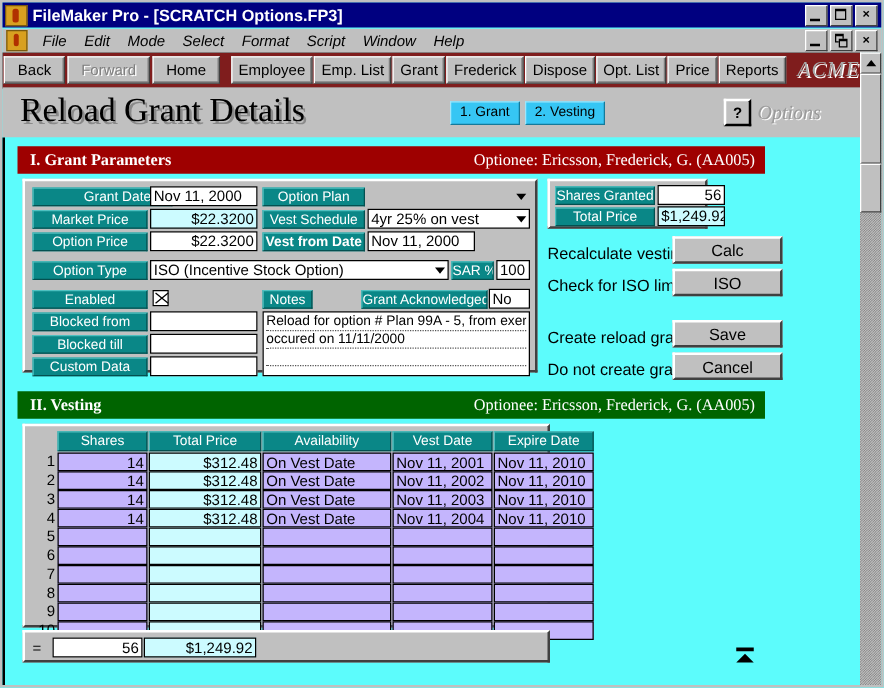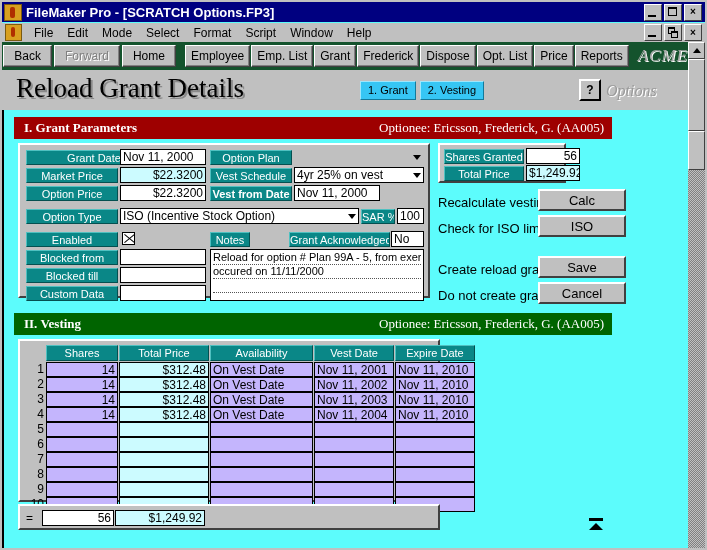--- a/index.html
+++ b/index.html
@@ -35,26 +35,26 @@
   .glyph-rest:after{content:"";position:absolute;left:2px;top:2px;width:7px;height:7px;border:1px solid #000;border-top-width:2px;box-sizing:border-box;background:#c0c0c0;}
   .glyph-x{font-family:"Liberation Sans",sans-serif;font-size:10px;font-weight:bold;}
 
   
   .menubar{position:absolute;left:2px;top:23px;width:703px;height:19px;
     background:#c0c0c0;display:flex;align-items:center;font-size:12px;color:#000;}
   .menu-icon{width:15px;height:15px;margin:0 5px 0 3px;background:#d8a020;
     border:1px solid #7a5a10;position:relative;flex:none;}
   .menu-icon:after{content:"";position:absolute;left:5px;top:2px;width:4px;height:10px;
     background:#b03000;border-radius:2px;}
-  .menu-item{padding:1px 7px;white-space:nowrap;cursor:default;}
+  .menu-item{padding:1px 7px;white-space:nowrap;cursor:default;font-style:italic;}
   .menu-spacer{flex:1;}
 
   
   .toolbar{position:absolute;left:2px;top:42px;width:686px;height:28px;
-    background:#14532d;display:flex;align-items:center;
+    background:#7f1d1d;display:flex;align-items:center;
     border-bottom:1px solid #808080;}
   .tbar-sep{width:4px;}
   .btn3d{background:#c0c0c0;color:#000;font-size:12px;
     border-top:1px solid #fff;border-left:1px solid #fff;
     border-right:1px solid #404040;border-bottom:1px solid #404040;
     box-shadow:inset -1px -1px 0 #808080;
     display:flex;align-items:center;justify-content:center;
     cursor:default;white-space:nowrap;flex:none;}
   .nav-btn{height:20px;padding:0 10px;margin-right:2px;}
   .nav-btn.disabled{color:#808080;text-shadow:1px 1px 0 #fff;}

